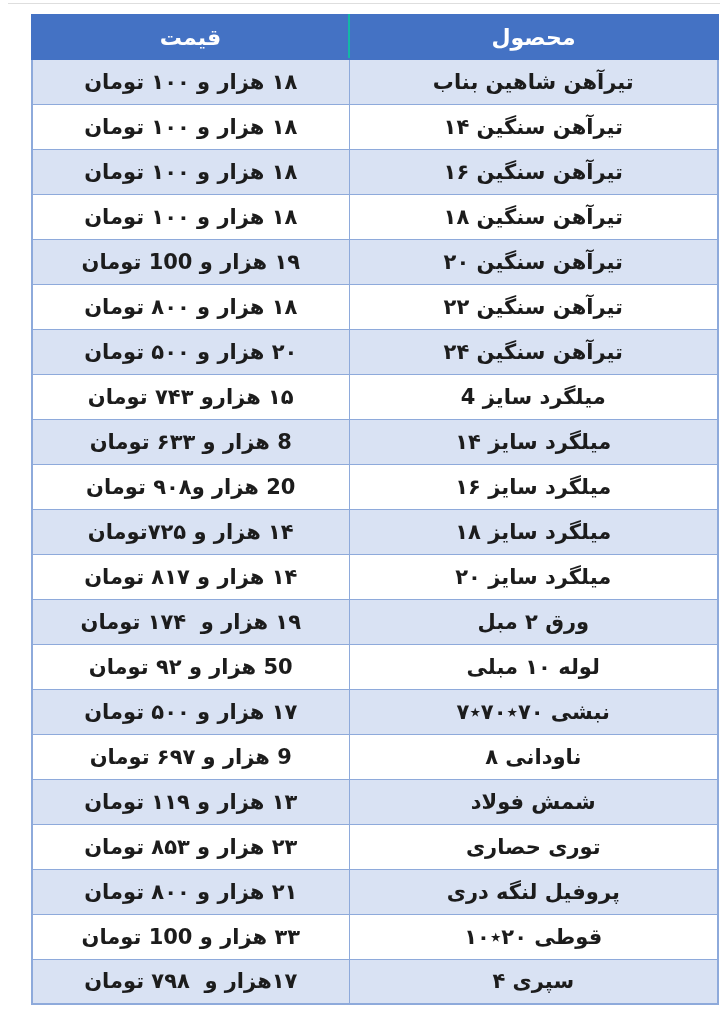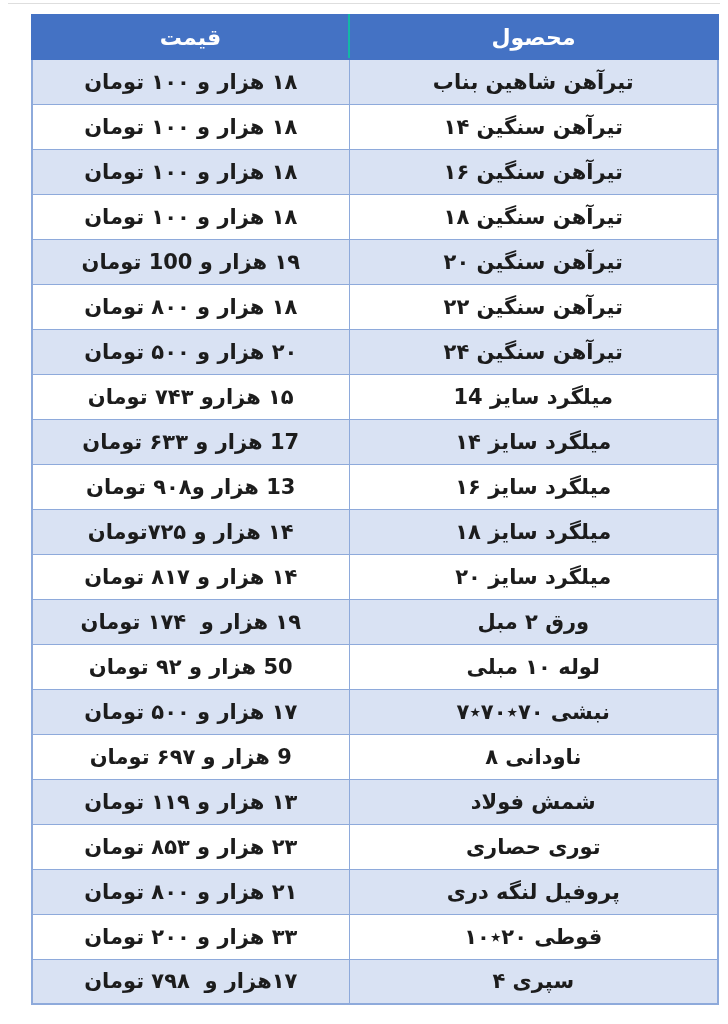--- a/index.html
+++ b/index.html
@@ -99,30 +99,30 @@
         </tr>
         <tr class="plain">
           <td>تیرآهن سنگین ۲۲</td>
           <td>۱۸ هزار و ۸۰۰ تومان</td>
         </tr>
         <tr class="band">
           <td>تیرآهن سنگین ۲۴</td>
           <td>۲۰ هزار و ۵۰۰ تومان</td>
         </tr>
         <tr class="plain">
-          <td>میلگرد سایز 14</td>
+          <td>میلگرد سایز 4</td>
           <td>۱۵ هزارو ۷۴۳ تومان</td>
         </tr>
         <tr class="band">
           <td>میلگرد سایز ۱۴</td>
-          <td>17 هزار و ۶۳۳ تومان</td>
+          <td>8 هزار و ۶۳۳ تومان</td>
         </tr>
         <tr class="plain">
           <td>میلگرد سایز ۱۶</td>
-          <td>13 هزار و۹۰۸ تومان</td>
+          <td>20 هزار و۹۰۸ تومان</td>
         </tr>
         <tr class="band">
           <td>میلگرد سایز ۱۸</td>
           <td>۱۴ هزار و ۷۲۵تومان</td>
         </tr>
         <tr class="plain">
           <td>میلگرد سایز ۲۰</td>
           <td>۱۴ هزار و ۸۱۷ تومان</td>
         </tr>
         <tr class="band">
@@ -148,21 +148,21 @@
         <tr class="plain">
           <td>توری حصاری</td>
           <td>۲۳ هزار و ۸۵۳ تومان</td>
         </tr>
         <tr class="band">
           <td>پروفیل لنگه دری</td>
           <td>۲۱ هزار و ۸۰۰ تومان</td>
         </tr>
         <tr class="plain">
           <td>قوطی ۲۰٭۱۰</td>
-          <td>۳۳ هزار و ۲۰۰ تومان</td>
+          <td>۳۳ هزار و 100 تومان</td>
         </tr>
         <tr class="band">
           <td>سپری ۴</td>
           <td>۱۷هزار و  ۷۹۸ تومان</td>
         </tr>
       </tbody>
   </table>
 </div>
 
 </body></html>

